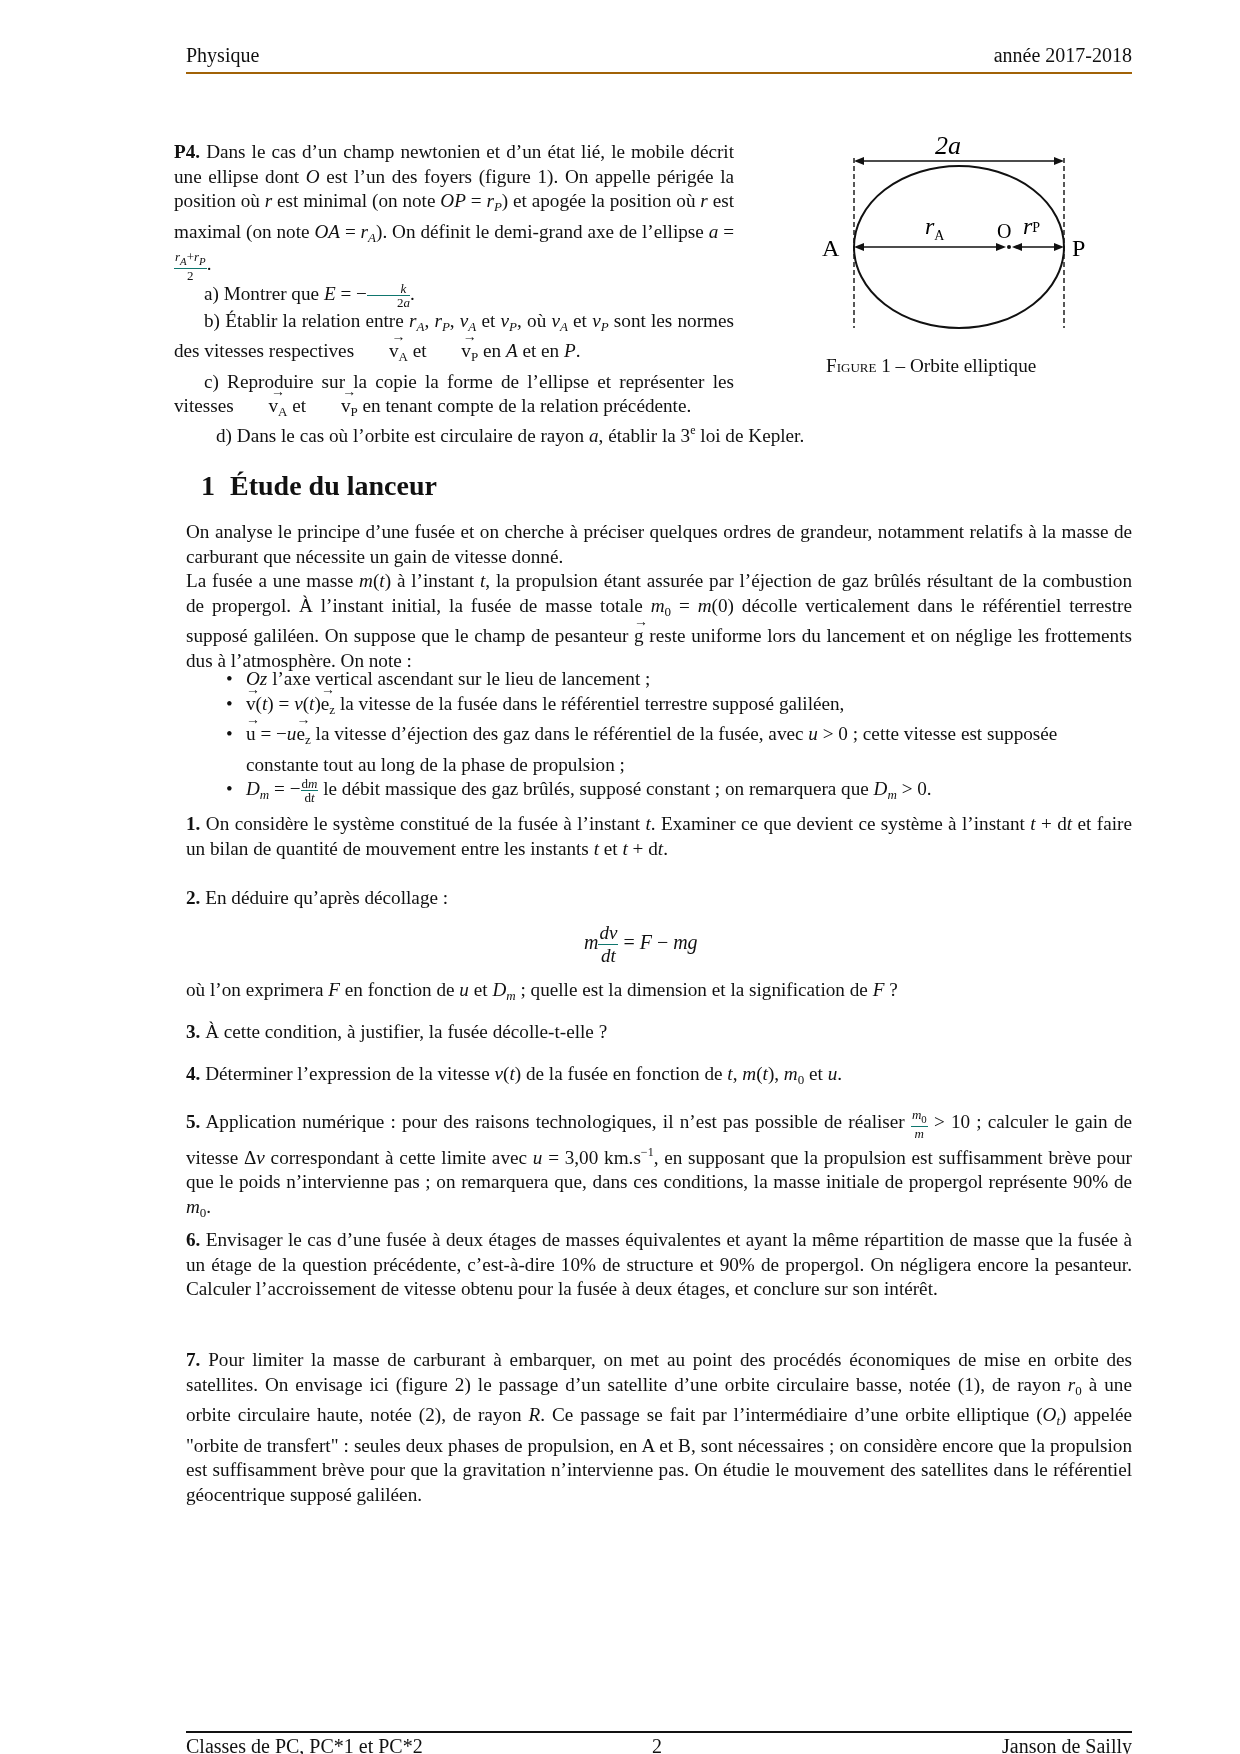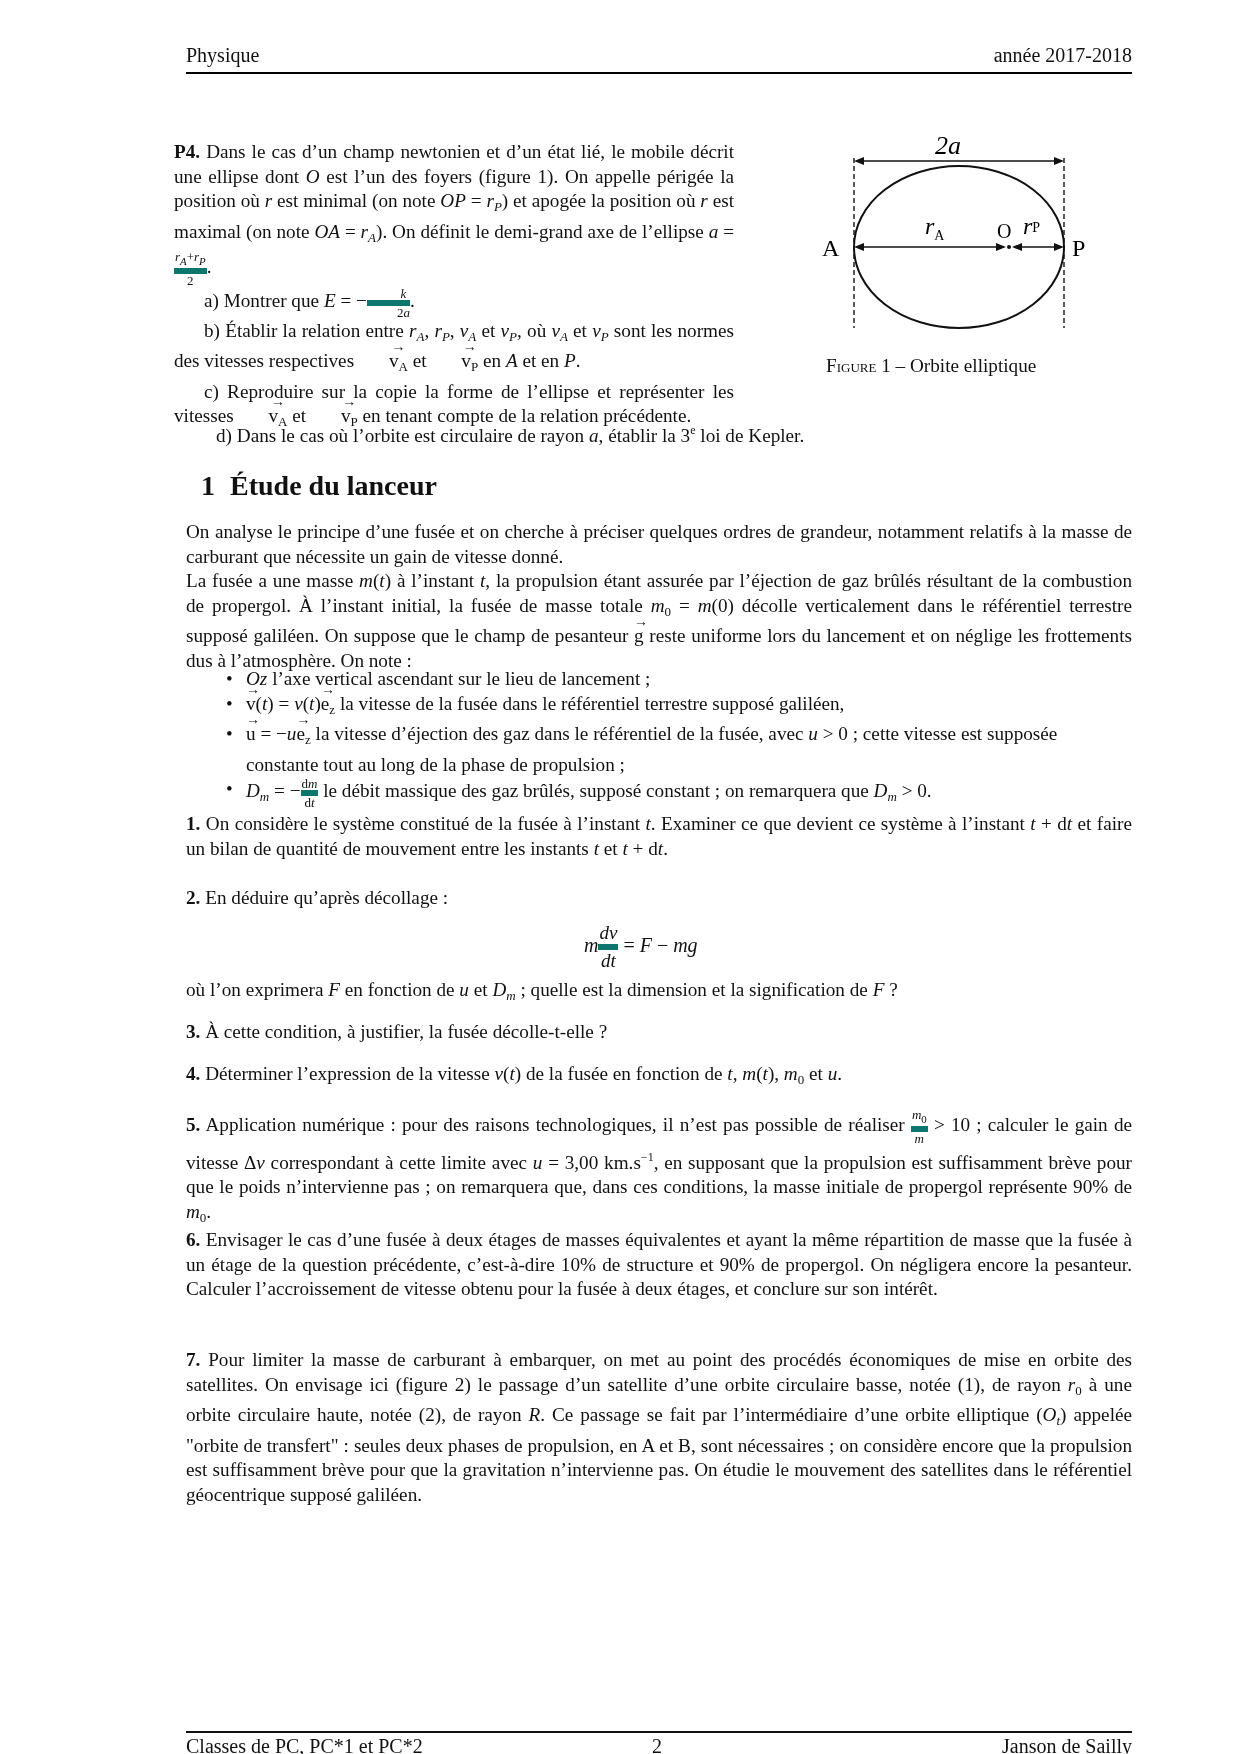--- a/index.html
+++ b/index.html
@@ -1,35 +1,35 @@
 <!DOCTYPE html>
 <html><head>
 <meta charset="utf-8">
 <style>
   html, body { margin: 0; padding: 0; background: #ffffff; }
   body { width: 1240px; height: 1754px; position: relative; overflow: hidden;
          font-family: "Liberation Serif", "DejaVu Serif", serif; color: #111; }
   .hdr { position: absolute; left: 186px; top: 44px; width: 946px; height: 28px;
-         border-bottom: 2px solid #000000; font-size: 20px; }
+         border-bottom: 2px solid #a16207; font-size: 20px; }
   .hdr .l { position: absolute; left: 0; top: 0; }
   .hdr .r { position: absolute; right: 0; top: 0; }
   .ftr { position: absolute; left: 186px; top: 1731px; width: 946px; border-top: 2px solid #111;
          font-size: 20px; padding-top: 2px; height: 24px; }
   .ftr .l { position: absolute; left: 0; top: 2px; }
   .ftr .c { position: absolute; left: 466px; top: 2px; }
   .ftr .r { position: absolute; right: 0; top: 2px; }
   .p { position: absolute; font-size: 19.2px; line-height: 24.5px; text-align: justify; }
   .p b { font-weight: bold; }
   i.m { font-style: italic; }
   .sub { font-size: 13px; vertical-align: -4px; }
   .sup { font-size: 12px; vertical-align: 8px; }
   .ind { text-indent: 30px; }
   .frac { display: inline-block; vertical-align: middle; text-align: center; font-size: 13px; line-height: 13px; }
   .frac span { display: block; }
-  .frac .num { border-bottom: 6px solid #0f766e; padding: 0 1px; }
+  .frac .num { border-bottom: 1px solid #0f766e; padding: 0 1px; }
   .vec { position: relative; display: inline-block; }
   .vec::before { content: "\2192"; position: absolute; left: 0; right: 0; top: -14px; font-size: 14px;
                  font-style: normal; text-align: center; }
   .fig { position: absolute; left: 810px; top: 128px; width: 290px; height: 250px; }
   .figcap { position: absolute; left: 826px; top: 355px; font-size: 19.2px; }
   .figcap .sc { font-variant: small-caps; text-align: center; }
   h2 { position: absolute; left: 186px; top: 470px; margin: 0; font-size: 28px; font-weight: bold; text-align: center; }
   h2 .num { display: inline-block; width: 44px; }
   ul.bul { position: absolute; left: 226px; margin: 0; padding: 0; list-style: none; font-size: 19.2px; line-height: 24.5px; width: 906px; }
   ul.bul li { position: relative; padding-left: 20px; }

